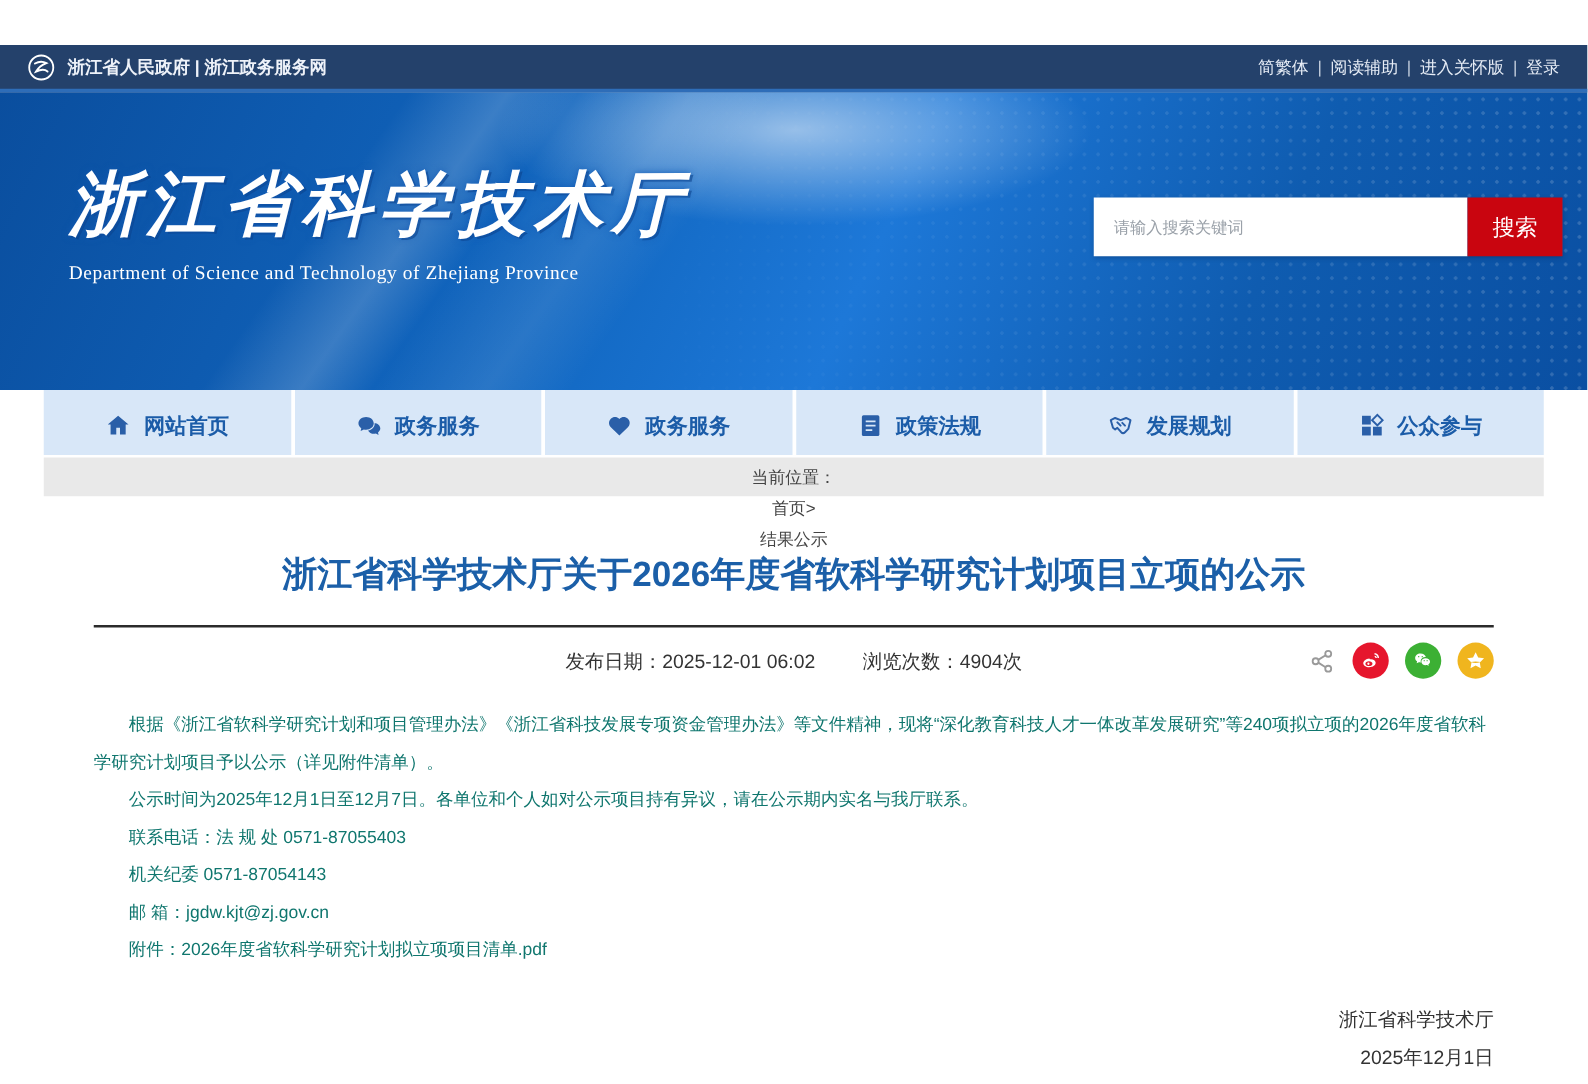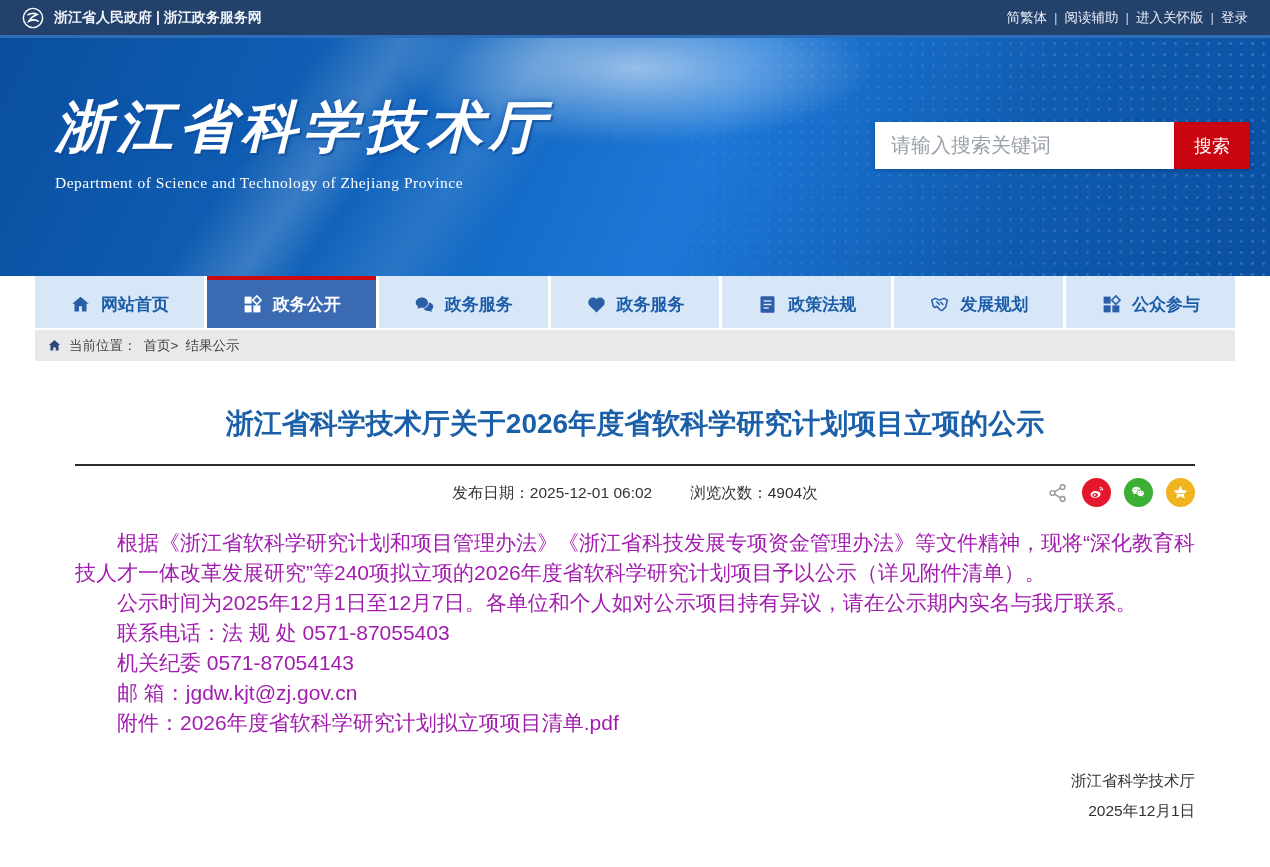--- a/index.html
+++ b/index.html
@@ -1,21 +1,21 @@
 <!DOCTYPE html>
 <html><head>
 <meta charset="utf-8">
 <style>
   * { margin:0; padding:0; box-sizing:border-box; }
   html,body { width:1270px; height:867px; overflow:hidden; background:#fff;
     font-family:"Liberation Sans","DejaVu Sans",sans-serif; }
 
   
   .topbar { height:38px; background:#24416b; border-bottom:3px solid #2e6db8;
-    display:flex; align-items:center; justify-content:space-between; padding:0 22px; }
+    display:flex; align-items:center; justify-content:space-between; padding:0 22px;margin-top:36px; }
   .topbar-left { display:flex; align-items:center; gap:10px; color:#eef2f9; font-size:14px; font-weight:bold; }
   .topbar-logo { width:22px; height:22px; }
   .topbar-right { color:#e8eef7; font-size:13.5px; }
   .topbar-right span.lnk { cursor:pointer; }
   .topbar-right span.sep { margin:0 7px; opacity:.8; }
 
   
   .banner { position:relative; height:238px; overflow:hidden;
     background:linear-gradient(115deg,#0a4e9e 0%,#1268c2 38%,#1d78d8 55%,#0f5cb0 78%,#0a4fa2 100%); }
   .banner .glow { position:absolute; left:28%; top:-60px; width:560px; height:180px;
@@ -28,55 +28,55 @@
     -webkit-mask-image:linear-gradient(to left, rgba(0,0,0,1), rgba(0,0,0,0));
     mask-image:linear-gradient(to left, rgba(0,0,0,1), rgba(0,0,0,0)); }
   .site-identity { position:absolute; left:55px; top:52px; color:#fff; }
   .site-name { font-family:"DejaVu Serif","Liberation Serif",serif; font-style:italic; font-weight:bold;
     font-size:56px; letter-spacing:6px; color:#ffffff;
     text-shadow:0 0 6px rgba(20,90,180,.9), 2px 2px 0 rgba(10,60,130,.55); }
   .site-name-en { margin-top:8px; font-family:"Liberation Serif","DejaVu Serif",serif;
     font-weight:normal; font-size:15.5px; letter-spacing:.5px; color:#fff; }
   .search-wrap { position:absolute; right:20px; top:84px; display:flex; width:375px; height:47px;
     box-shadow:0 1px 4px rgba(0,30,70,.35); }
-  .search-input { flex:1; border:none; outline:none; padding:0 16px; font-size:20px; color:#0c4a6e;
+  .search-input { flex:1; border:none; outline:none; padding:0 16px; font-size:13px; color:#0c4a6e;
     font-family:"Liberation Sans","DejaVu Sans",sans-serif; }
   .search-input::placeholder { color:#9aa1a9; }
   .search-btn { width:76px; border:none; background:#c9050f; color:#fff; font-size:18px;
     cursor:pointer; font-family:"Liberation Sans","DejaVu Sans",sans-serif; }
 
   
   .nav { height:52px; width:1200px; margin:0 auto; display:flex; gap:3px; background:#fff; }
   .nav-item { flex:1; display:flex; align-items:center; justify-content:center; gap:10px;
     background:#d8e7f8; color:#1b5ca8; font-size:17px; font-weight:bold; cursor:pointer;
     border-top:4px solid transparent; }
   .nav-item svg { width:21px; height:21px; fill:#2a5fa8; }
   .nav-item.active { background:#3a6bb2; color:#fff; border-top:4px solid #ce0a10; }
   .nav-item.active svg { fill:#fff; }
 
   
   .crumb-wrap { width:1200px; margin:2px auto 0; height:31px; background:#e9e9e9;
-    display:flex; align-items:center; padding:0 12px; gap:7px; font-size:13.5px; color:#444; }
+    display:flex; align-items:center; padding:0 12px; gap:7px; font-size:13.5px; color:#444;flex-direction:column; }
   .crumb-wrap svg { width:15px; height:15px; fill:#2b4a7a; }
   .crumb-wrap .crumb-link { cursor:pointer; }
 
   
   .article { width:1120px; margin:0 auto; }
   .article-title { margin-top:44px; text-align:center; color:#1b5fa8; font-size:28px; font-weight:bold; }
   .title-rule { margin-top:21px; border-bottom:2px solid #2b2b2b; }
   .meta-row { position:relative; height:46px; display:flex; align-items:center; justify-content:center;
     gap:38px; font-size:15.5px; color:#333; margin-top:4px; }
   .share-box { position:absolute; right:0; top:8px; display:flex; align-items:center; gap:13px; }
   .share-box .share-glyph { width:22px; height:22px; }
   .share-circle { width:29px; height:29px; border-radius:50%; display:flex; align-items:center;
     justify-content:center; cursor:pointer; }
   .share-circle svg { width:17px; height:17px; fill:#fff; }
   .c-weibo { background:#e6162d; } .c-wechat { background:#3cb034; } .c-qzone { background:#f0b51e; }
 
-  .body-text { margin-top:12px; font-size:21px; color:#a21caf; line-height:30px; }
+  .body-text { margin-top:12px; font-size:14px; color:#0f766e; line-height:30px; }
   .body-text p { text-indent:2em; }
   .attach-file { cursor:pointer;margin-top:43px; }
   .signature { margin-top:28px; text-align:right; font-size:15.5px; color:#333; line-height:30px; }
 </style>
 </head>
 <body>
 
 <div class="topbar">
   <div class="topbar-left">
     <svg class="topbar-logo" viewBox="0 0 24 24">
@@ -103,29 +103,20 @@
     <button class="search-btn">搜索</button>
   </div>
 </div>
 
 <div class="nav">
   <div class="nav-item">
     <svg viewBox="0 0 24 24">
         <path d="M12 3 2.5 11h2.6v9h5.2v-6h3.4v6h5.2v-9h2.6z"></path>
       </svg>
     <span>网站首页</span>
-  </div>
-  <div class="nav-item active">
-    <svg viewBox="0 0 24 24">
-      <rect x="3" y="3" width="8" height="8"></rect>
-        <rect x="3" y="13" width="8" height="8"></rect>
-        <rect x="13" y="13" width="8" height="8"></rect>
-      <path d="M17 2.2 21.8 7 17 11.8 12.2 7z" fill="none" stroke="#fff" stroke-width="1.8"></path>
-    </svg>
-    <span>政务公开</span>
   </div>
   <div class="nav-item">
     <svg viewBox="0 0 24 24">
       <path d="M9 4C5.1 4 2 6.6 2 9.8c0 1.8 1 3.4 2.6 4.5L4 17l3-1.4c.6.1 1.3.2 2 .2 3.9 0 7-2.6 7-5.9S12.9 4 9 4z"></path>
       <path d="M16.5 9.5c3 .3 5.5 2.4 5.5 5 0 1.5-.8 2.8-2.1 3.7l.5 2.3-2.5-1.2c-.5.1-1 .2-1.6.2-2.5 0-4.7-1.3-5.5-3.1 3.4-.4 6-2.9 6-5.9 0-.3 0-.7-.1-1z"></path>
     </svg>
     <span>政务服务</span>
   </div>
   <div class="nav-item">
     <svg viewBox="0 0 24 24">

